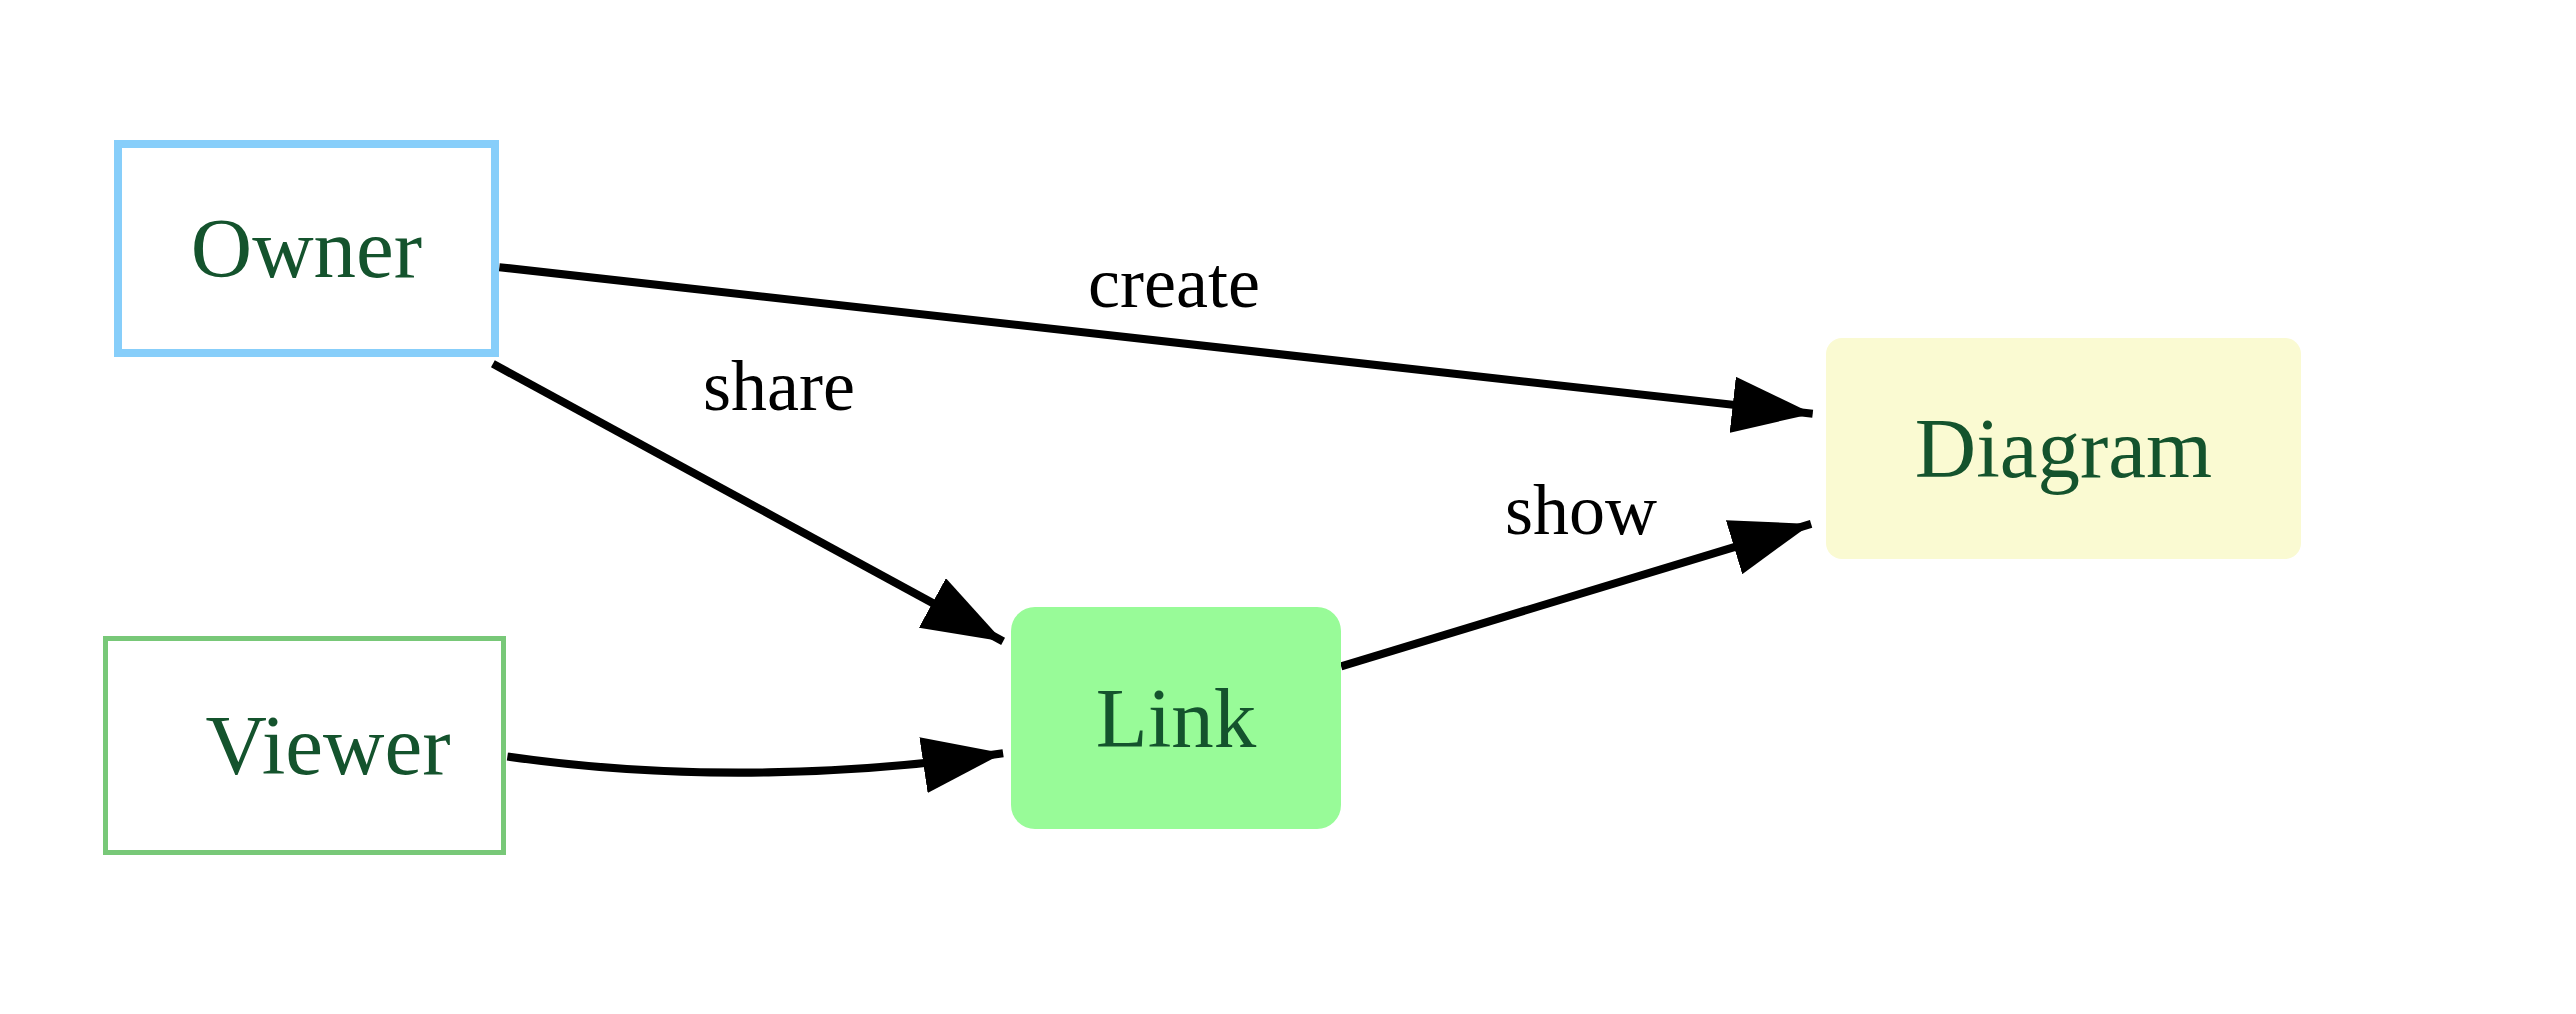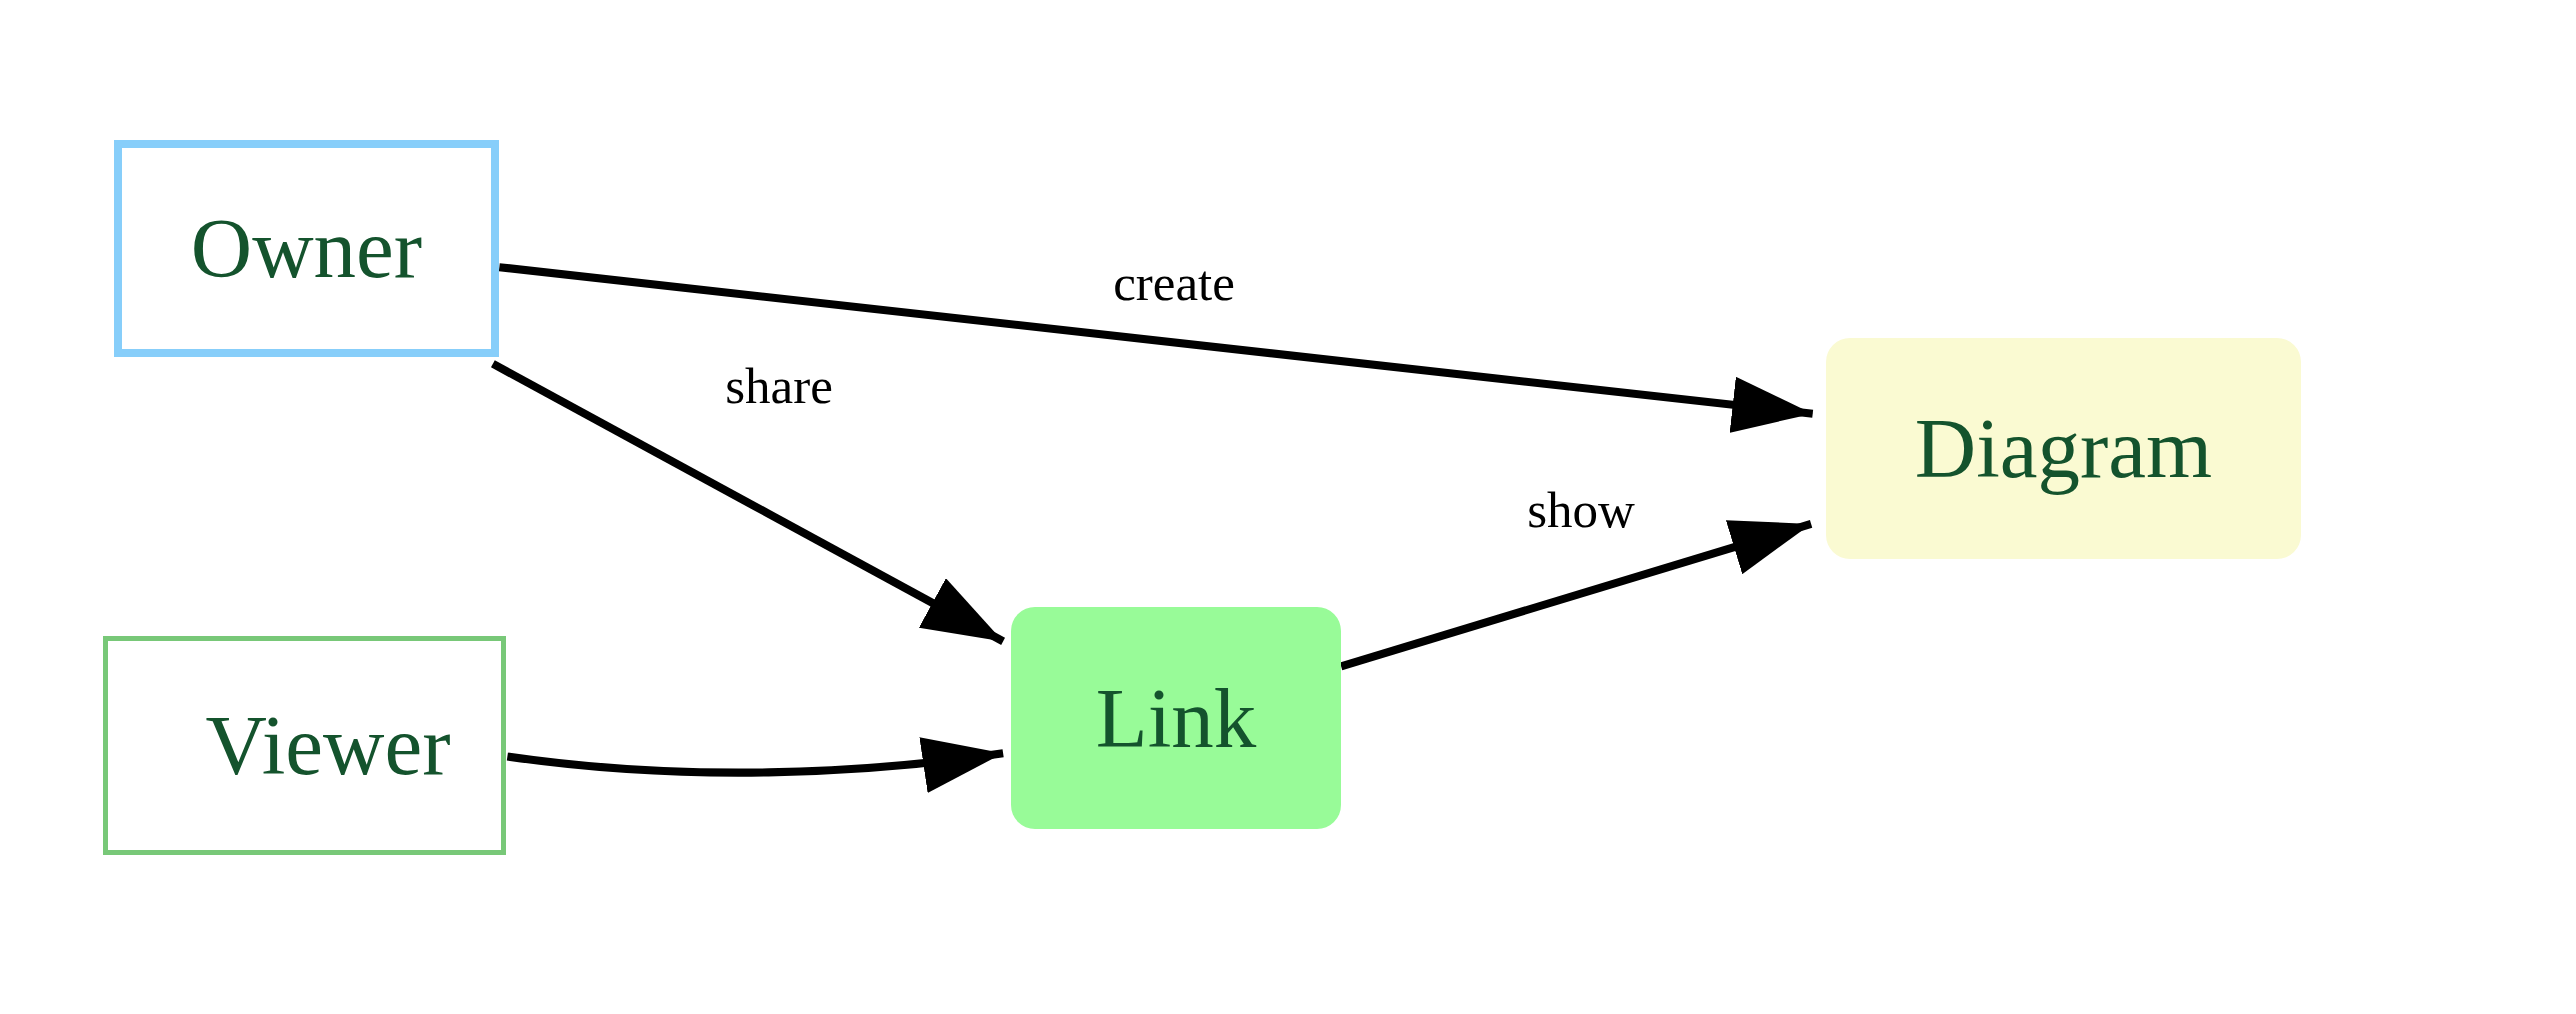--- a/index.html
+++ b/index.html
@@ -48,26 +48,26 @@
     padding-left: 47px;
   }
   #node-link {
     left: 1011px; top: 607px; width: 330px; height: 222px;
     background: #98FB98;
     border-radius: 24px;
   }
   #node-diagram {
     left: 1826px; top: 338px; width: 475px; height: 221px;
     background: #FAFAD2;
-    border-radius: 24px;
+    border-radius: 16px;
   }
   .edge-label {
     position: absolute;
     transform: translate(-50%, -50%);
-    font-size: 51px;
+    font-size: 72px;
     line-height: 1;
     color: #000000;
     white-space: nowrap;
     background: transparent;
   }
   #edge-label-create { left: 1174px; top: 283px; }
   #edge-label-share  { left: 758px;  top: 386px; margin-left: 21px; }
   #edge-label-show   { left: 1581px; top: 510px; }
 </style>
 </head>

